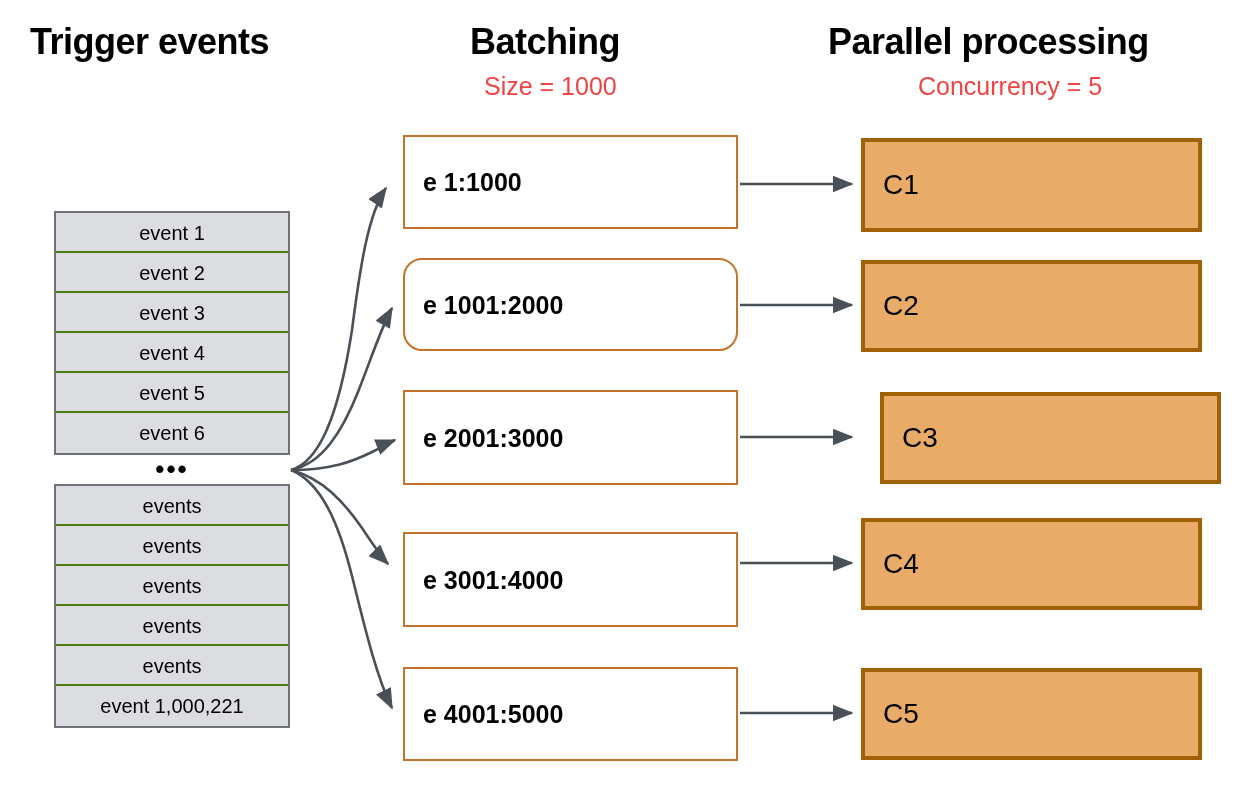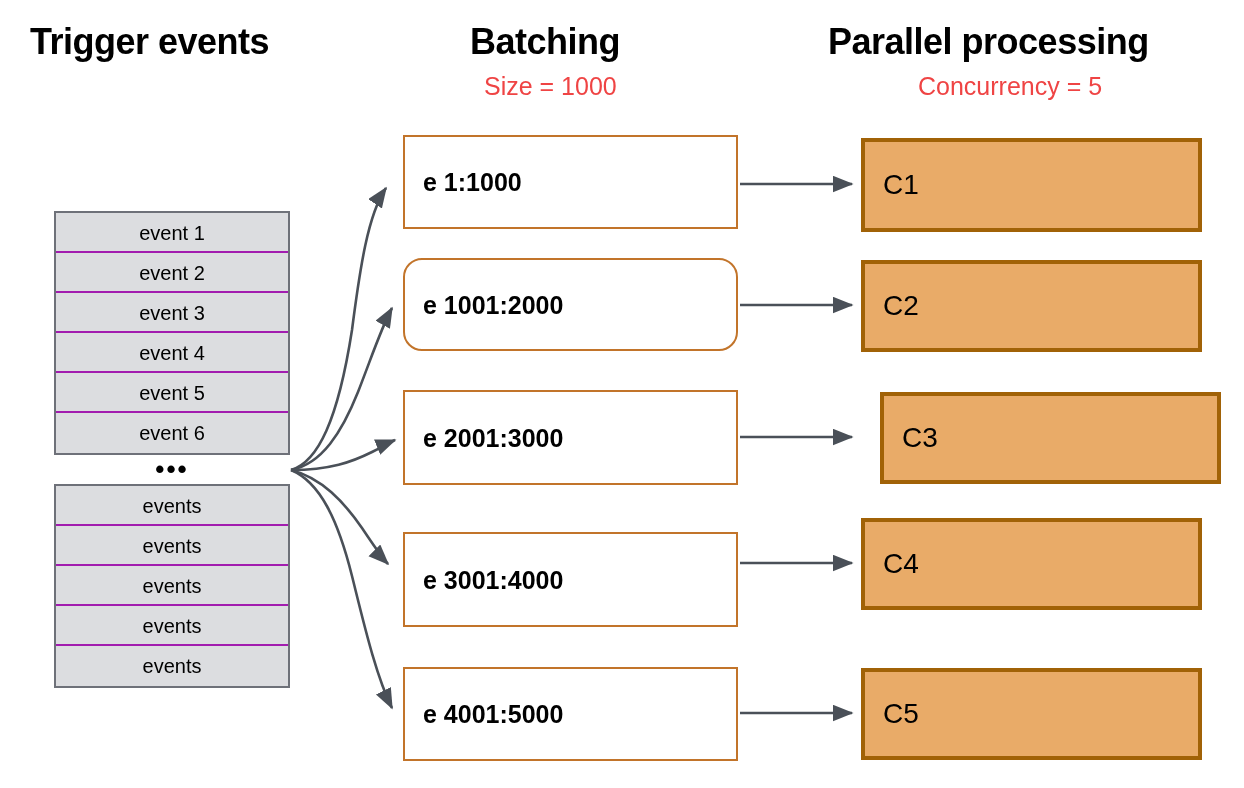--- a/index.html
+++ b/index.html
@@ -51,21 +51,21 @@
   }
   #event-group-top    { top: 211px; }
   #event-group-bottom { top: 484px; }
 
   .event-row {
     height: 40px;
     line-height: 40px;
     text-align: center;
     font-size: 20px;
     color: #000;
-    border-bottom: 2px solid #a21caf;
+    border-bottom: 2px solid #4d7c0f;
     box-sizing: border-box;
     background: #dcdde0;
     white-space: nowrap;
   }
   .event-row:last-child { border-bottom: none; }
 
   #event-ellipsis {
     position: absolute;
     left: 54px;
     top: 455px;
@@ -163,20 +163,21 @@
 </div>
 
 <div id="event-ellipsis">•••</div>
 
 <div class="event-group" id="event-group-bottom">
   <div class="event-row">events</div>
   <div class="event-row">events</div>
   <div class="event-row">events</div>
   <div class="event-row">events</div>
   <div class="event-row">events</div>
+  <div class="event-row">event 1,000,221</div>
 </div>
 
 <div class="batch-box b1">
   <span class="batch-label">e 1:1000</span>
 </div>
 <div class="batch-box b2">
   <span class="batch-label">e 1001:2000</span>
 </div>
 <div class="batch-box b3">
   <span class="batch-label">e 2001:3000</span>

